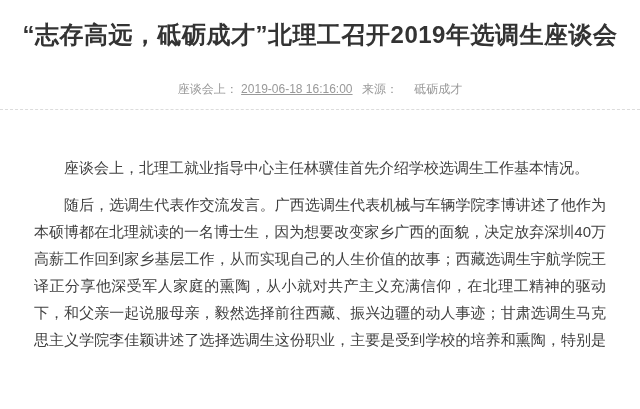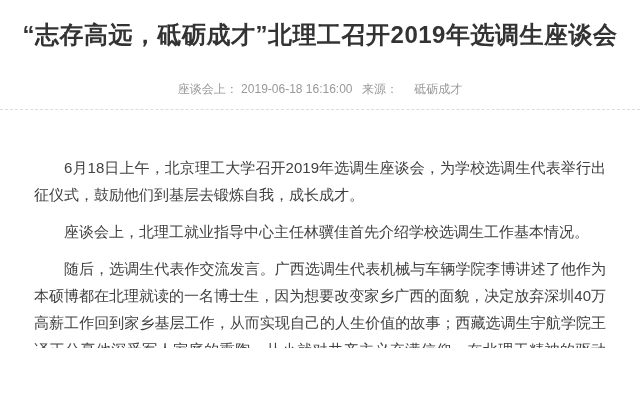--- a/index.html
+++ b/index.html
@@ -23,21 +23,21 @@
     color: #333333;
     letter-spacing: 0.5px;
   }
   .meta-line {
     margin-top: 31px;
     text-align: center;
     font-size: 12px;
     color: #999999;
   }
   .meta-line .meta-part { display: inline-block; }
-  .meta-line .meta-time { margin-right: 6px; }
+  .meta-line .meta-time { margin-right: 6px; text-decoration: underline; }
   .meta-line .meta-source-label { margin-right: 13px; }
   .divider {
     margin-top: 11px;
     border: 0;
     border-top: 1px dashed #dcdcdc;
     height: 0;
   }
   .article-body {
     margin-top: 44px;
     padding: 0 34px;
@@ -61,18 +61,17 @@
   <div class="meta-line">
     <span class="meta-part">座谈会上：</span>
     <span class="meta-part meta-time">2019-06-18 16:16:00</span>
     <span class="meta-part meta-source-label">来源：</span>
     <span class="meta-part">砥砺成才</span>
   </div>
 
   <hr class="divider">
 
   <div class="article-body">
-    <p>6月18日上午，北京理工大学召开2019年选调生座谈会，为学校选调生代表举行出征仪式，鼓励他们到基层去锻炼自我，成长成才。</p>
     <p>座谈会上，北理工就业指导中心主任林骥佳首先介绍学校选调生工作基本情况。</p>
     <p>随后，选调生代表作交流发言。广西选调生代表机械与车辆学院李博讲述了他作为本硕博都在北理就读的一名博士生，因为想要改变家乡广西的面貌，决定放弃深圳40万高薪工作回到家乡基层工作，从而实现自己的人生价值的故事；西藏选调生宇航学院王译正分享他深受军人家庭的熏陶，从小就对共产主义充满信仰，在北理工精神的驱动下，和父亲一起说服母亲，毅然选择前往西藏、振兴边疆的动人事迹；甘肃选调生马克思主义学院李佳颖讲述了选择选调生这份职业，主要是受到学校的培养和熏陶，特别是徐特立老校长等老一辈无产</p>
   </div>
 
 </div>
 
 </body></html>

